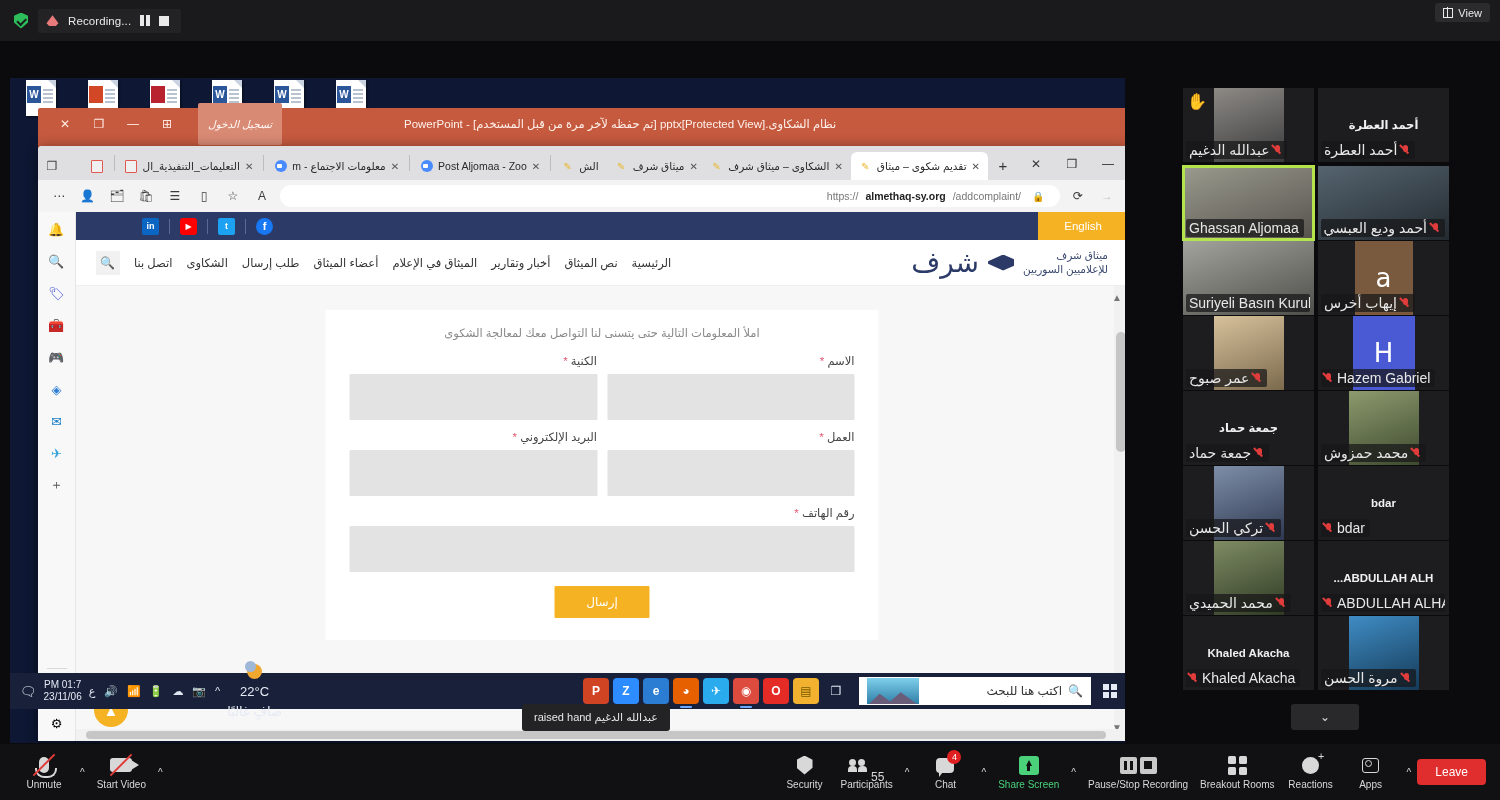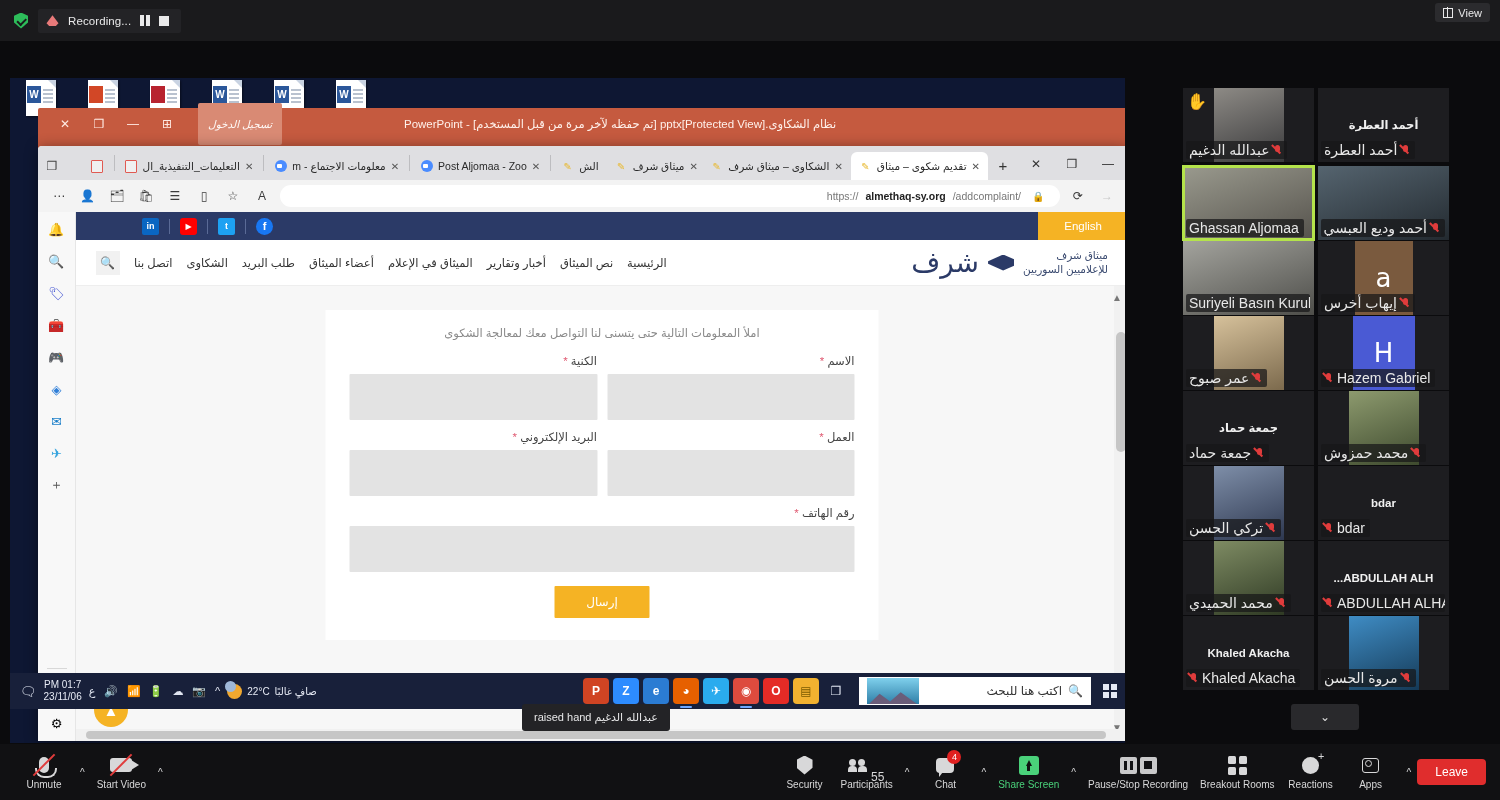--- a/index.html
+++ b/index.html
@@ -215,21 +215,21 @@
 
   
   .taskbar {
     position: absolute; left: 10px; top: 673px; width: 1115px; height: 36px;
     background: #18203a; display: flex; align-items: center; direction: ltr;
   }
   .tb-left { display: flex; align-items: center; gap: 7px; padding-left: 10px; color: #dfe4f0; }
   .tb-clock { font-size: 10px; line-height: 1.25; text-align: center; color: #e6eaf4; cursor: pointer; }
   .tb-sys { display: flex; align-items: center; gap: 9px; font-size: 11px; color: #dfe4f0; }
   .tb-sys span { cursor: pointer; }
-  .tb-weather { display: flex; align-items: center; gap: 5px; color: #e6eaf4; font-size: 10px; cursor: pointer; }
+  .tb-weather { display: flex; align-items: center; gap: 5px; color: #e6eaf4; font-size: 13px; cursor: pointer; flex-direction: column; }
   .moon { width: 15px; height: 15px; border-radius: 50%; background: #f0a830; position: relative; }
   .moon::after { content:""; position:absolute; left:-2px; top:-3px; width:11px; height:11px; border-radius:50%; background:#9fb8d8; }
   .tb-apps { display: flex; align-items: center; gap: 4px; margin-left: auto; }
   .app-ico { width: 26px; height: 26px; border-radius: 4px; display: flex; align-items: center;
              justify-content: center; font-size: 12px; font-weight: bold; color: #fff; cursor: pointer; position: relative; }
   .app-ico.run::after { content:""; position:absolute; bottom:-4px; left:7px; width:12px; height:2px; background:#6fa8ff; border-radius:1px; }
   .tb-search {
     width: 232px; height: 28px; background: #fff; display: flex; align-items: center;
     direction: rtl; padding: 0 8px; gap: 6px; margin-left: 6px; cursor: text;
   }
@@ -582,21 +582,21 @@
               </span>
               <span class="brand-pen"></span>
               <span class="brand-logo">شرف</span>
             </div>
             <div class="nav-items">
               <a>الرئيسية</a>
               <a>نص الميثاق</a>
               <a>أخبار وتقارير</a>
               <a>الميثاق في الإعلام</a>
               <a>أعضاء الميثاق</a>
-              <a>طلب البريد</a>
+              <a>طلب إرسال</a>
               <a>الشكاوى</a>
               <a>اتصل بنا</a>
               <span class="nav-search">🔍</span>
             </div>
           </div>
 
           <div class="page-scroll">
             <div class="form-card">
               <div class="form-note">املأ المعلومات التالية حتى يتسنى لنا التواصل معك لمعالجة الشكوى</div>
 

